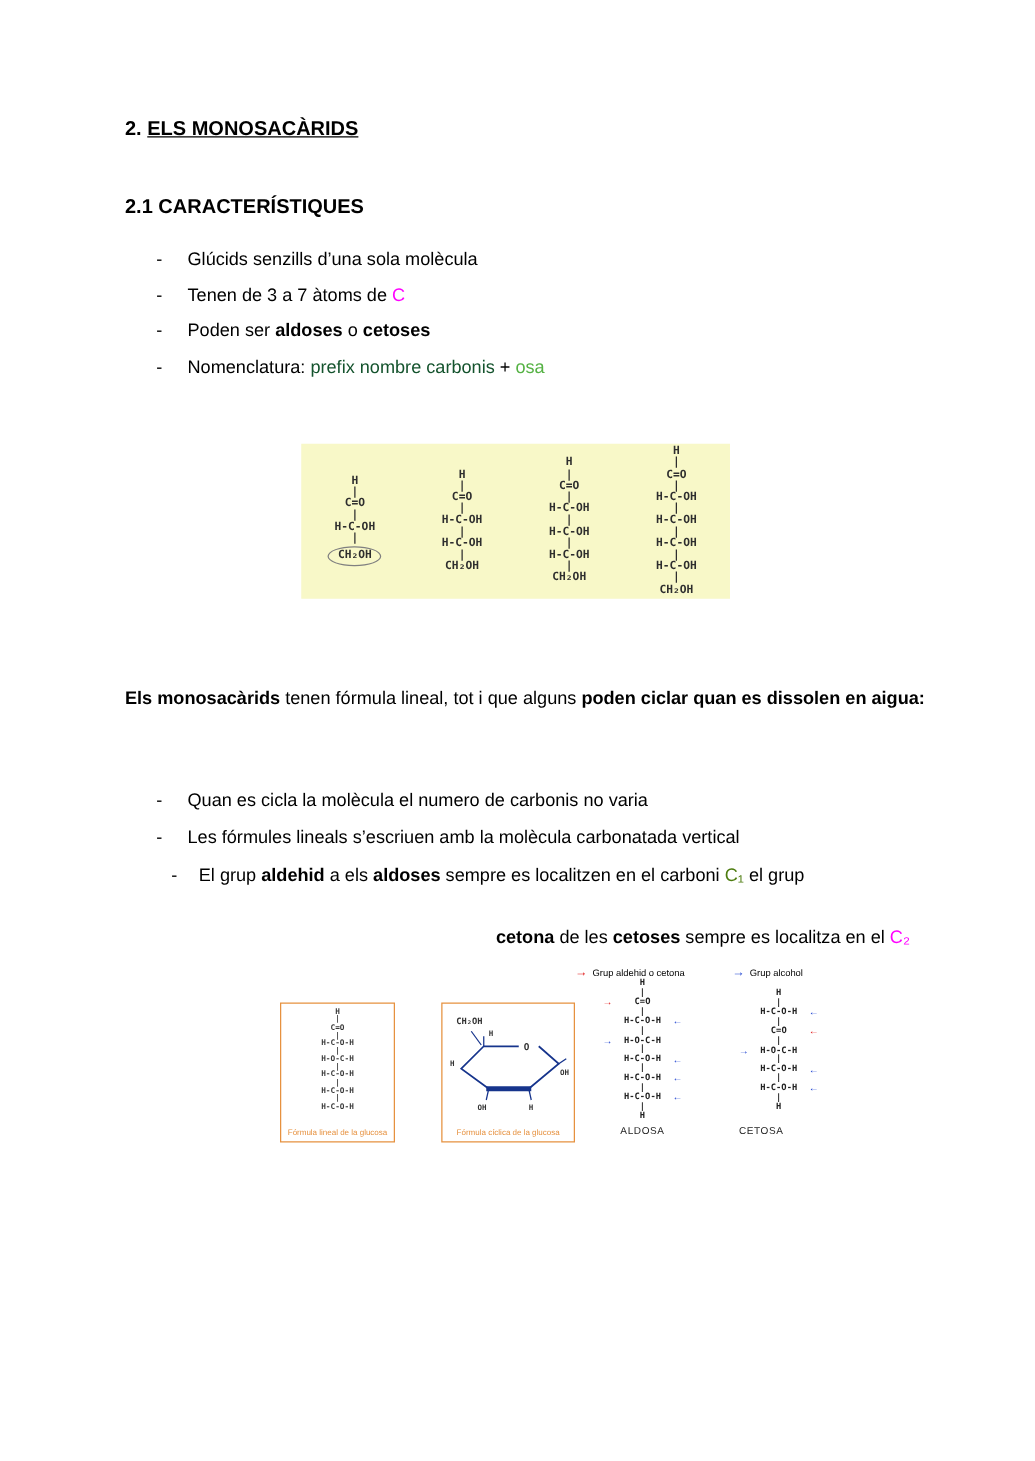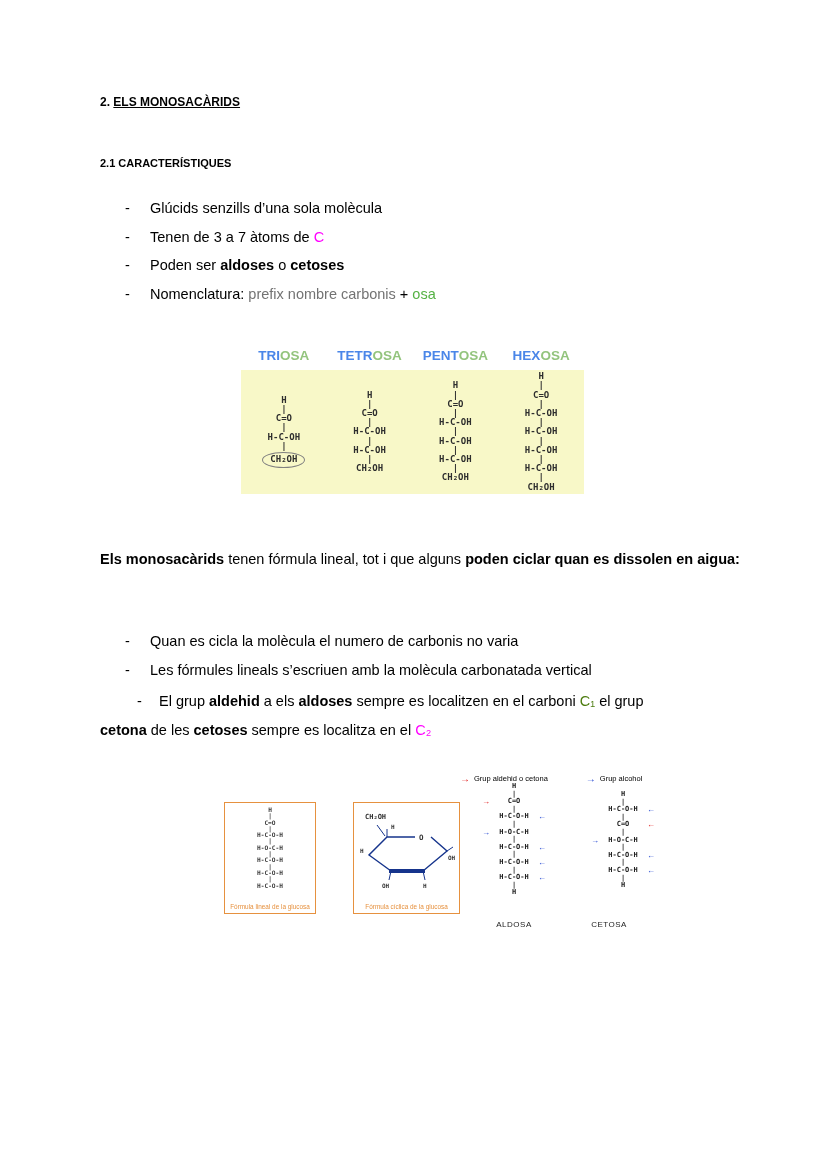--- a/index.html
+++ b/index.html
@@ -4,23 +4,23 @@
 <style>
   html,body{margin:0;padding:0;background:#888;}
   .page{
     position:relative;width:828px;height:1169px;background:#ffffff;
     margin:0 auto;overflow:hidden;
     font-family:"Liberation Sans","DejaVu Sans",sans-serif;color:#000;
   }
   .abs{position:absolute;}
 
   
-  .doc-title{left:100px;top:95px;font-size:12px;font-weight:bold;}
+  .doc-title{left:100px;top:95px;font-size:16px;font-weight:bold;}
   .doc-title .underlined{text-decoration:underline;}
-  .section-title{left:100px;top:157px;font-size:11px;font-weight:bold;}
+  .section-title{left:100px;top:157px;font-size:16px;font-weight:bold;}
 
   
   .blist{left:125px;top:198px;width:620px;}
   .blist2{left:125px;top:631px;width:640px;}
   .bullet{display:flex;font-size:14.5px;line-height:20px;margin-bottom:8.6px;}
   .bullet .dash{width:25px;flex:none;}
 
   
   .sugar-chart{left:241px;top:348px;width:343px;}
   .sugar-headers{display:flex;font-size:13.5px;font-weight:bold;}
@@ -32,21 +32,21 @@
         font-size:9px;line-height:9.2px;font-weight:bold;color:#2e2e2e;}
   .circle-last div:last-child{display:inline-block;border:1.2px solid #808080;
         border-radius:50%;padding:2px 7px 3px;margin-top:1px;}
 
   
   .intro{left:100px;top:545px;width:648px;font-size:14.5px;line-height:29px;}
 
   
   .note-line1{left:137px;top:691px;width:620px;display:flex;font-size:14.5px;line-height:20px;}
   .note-line1 .dash{width:22px;flex:none;}
-  .note-line2{left:100px;top:720px;width:628px;text-align:left;font-size:14.5px;line-height:20px;}
+  .note-line2{left:100px;top:740px;width:628px;text-align:right;font-size:14.5px;line-height:20px;}
 
   
   .legend{left:460px;top:774px;display:flex;gap:38px;font-size:7.5px;align-items:center;}
   .legend .item{display:flex;align-items:center;gap:4px;}
   .legend .arrow{font-size:10px;font-weight:bold;line-height:8px;}
   .legend-red{color:#e01616;}
   .legend-blue{color:#1a3fd0;}
 
   .figbox{border:1.5px solid #e6913f;display:flex;flex-direction:column;
           justify-content:space-between;align-items:center;padding:4px 2px 3px;box-sizing:border-box;}
@@ -60,21 +60,21 @@
   .aldosa-col{left:468px;top:783px;}
   .cetosa-col{left:577px;top:791px;}
   .frow{display:flex;justify-content:center;align-items:center;line-height:7.6px;height:7.6px;}
   .ftxt{width:48px;text-align:center;font-family:"DejaVu Sans Mono",monospace;
         font-size:7px;font-weight:bold;color:#222;}
   .arr{width:14px;font-size:8px;font-weight:bold;}
   .frow .arr:first-child{text-align:right;}
   .frow .arr:last-child{text-align:left;}
   .arr.red{color:#e01616;}
   .arr.blue{color:#1a3fd0;}
-  .sugar-label{width:92px;text-align:center;font-size:8px;color:#222;letter-spacing:.5px;margin-top:20px;}
+  .sugar-label{width:92px;text-align:center;font-size:8px;color:#222;letter-spacing:.5px;}
   .aldosa-label{left:468px;top:900px;}
   .cetosa-label{left:563px;top:900px;}
 
   .ring{stroke:#16348c;fill:none;}
   .cyc-text{font-family:"DejaVu Sans Mono",monospace;font-weight:bold;fill:#333;}
 </style>
 </head>
 <body>
 
 <div class="page">
@@ -93,31 +93,25 @@
     <div class="bullet">
       <span class="dash">-</span>
       <span><span>Tenen de 3 a 7 àtoms de </span><span style="color: rgb(255, 0, 255);">C</span></span>
     </div>
     <div class="bullet">
       <span class="dash">-</span>
       <span><span>Poden ser </span><span style="font-weight: bold;">aldoses</span><span> o </span><span style="font-weight: bold;">cetoses</span></span>
     </div>
     <div class="bullet">
       <span class="dash">-</span>
-      <span><span>Nomenclatura: </span><span style="color: #737373;">prefix nombre carbonis</span><span> + </span><span style="color: rgb(85, 178, 68);">osa</span></span>
+      <span><span>Nomenclatura: </span><span style="color: #14532d;">prefix nombre carbonis</span><span> + </span><span style="color: rgb(85, 178, 68);">osa</span></span>
     </div>
   </div>
 
   <div class="abs sugar-chart">
-    <div class="sugar-headers">
-      <div class="hcell"><span class="hdr-prefix">TRI</span><span class="hdr-suffix">OSA</span></div>
-      <div class="hcell"><span class="hdr-prefix">TETR</span><span class="hdr-suffix">OSA</span></div>
-      <div class="hcell"><span class="hdr-prefix">PENT</span><span class="hdr-suffix">OSA</span></div>
-      <div class="hcell"><span class="hdr-prefix">HEX</span><span class="hdr-suffix">OSA</span></div>
-    </div>
     <div class="sugar-box">
       <div class="fcol circle-last"><div>H</div><div>|</div><div>C=O</div><div>|</div><div>H-C-OH</div><div>|</div><div>CH₂OH</div></div>
       <div class="fcol">
           <div>H</div>
           <div>|</div>
           <div>C=O</div>
           <div>|</div>
           <div>H-C-OH</div>
           <div>|</div>
           <div>H-C-OH</div>

